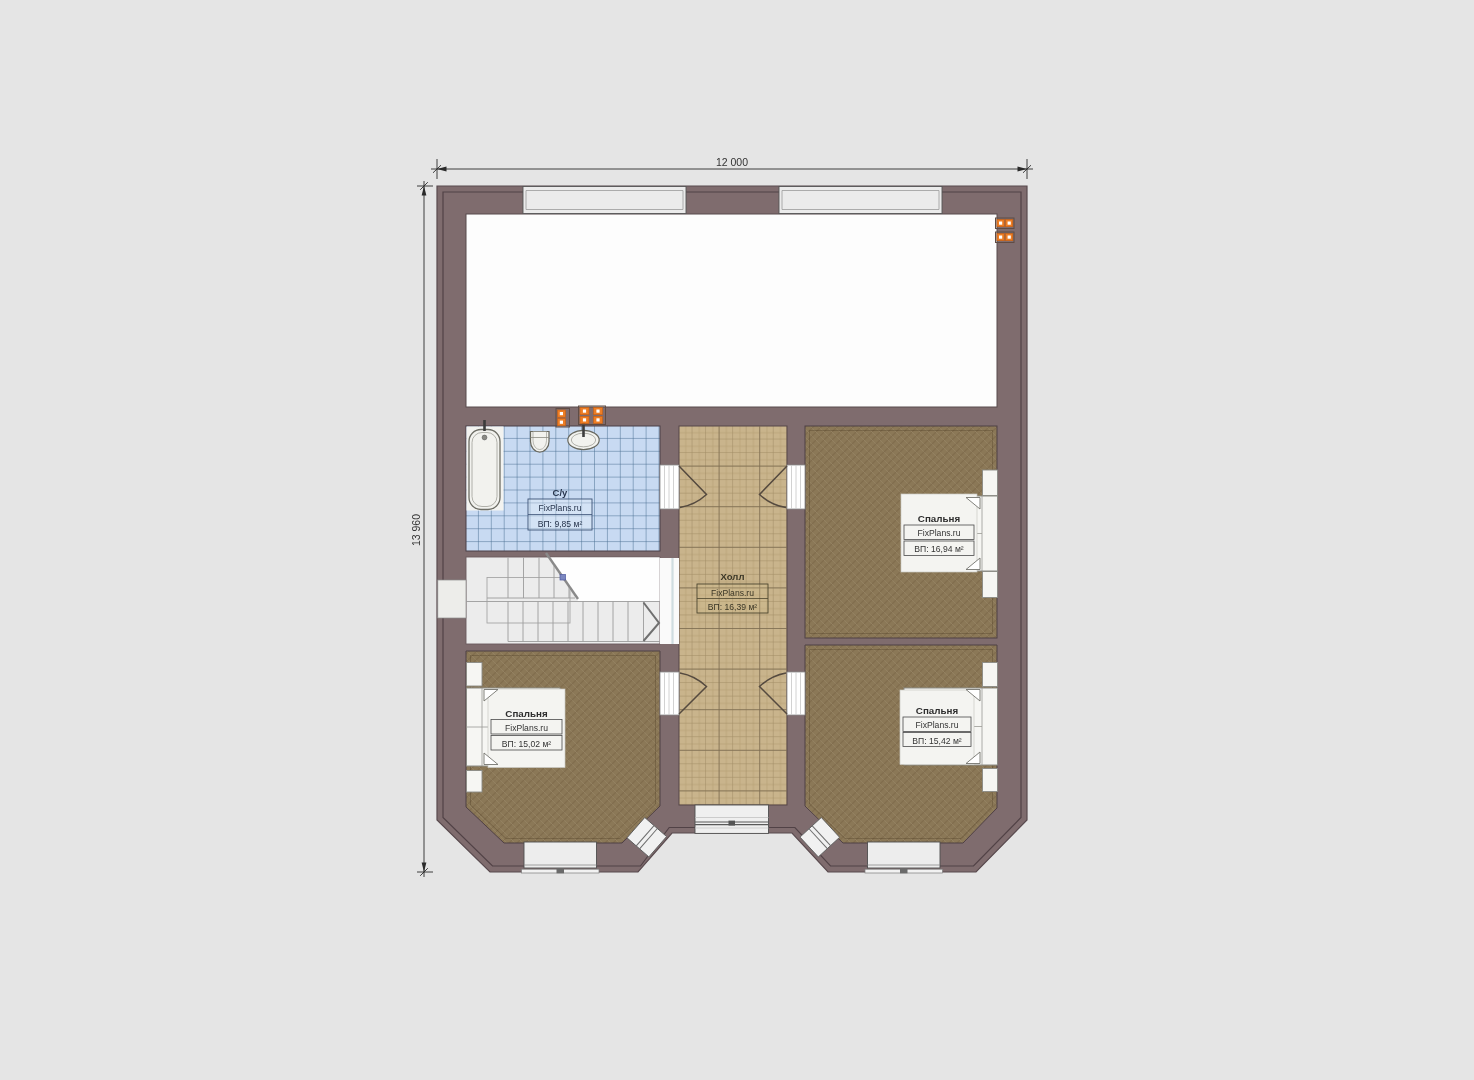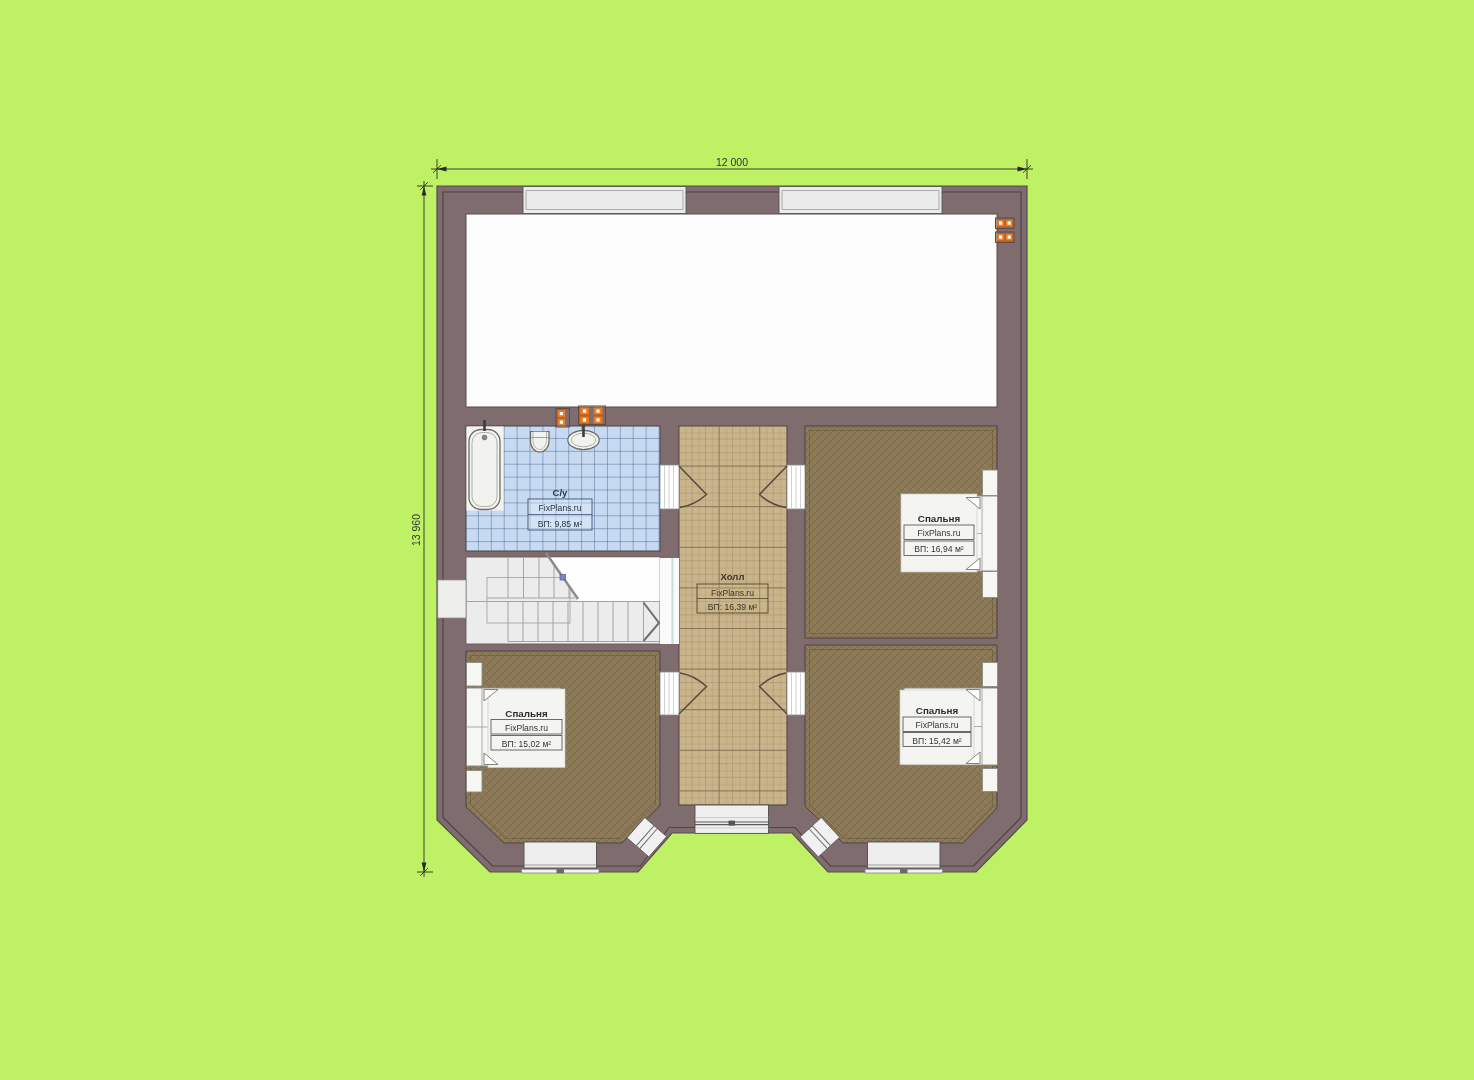--- a/index.html
+++ b/index.html
@@ -1,16 +1,16 @@
 <!DOCTYPE html>
 <html><head>
 <meta charset="utf-8">
 <style>
   html,body{margin:0;padding:0;background:#ffffff;}
-  .page{width:1474px;height:1080px;position:relative;background:#bef264;overflow:hidden;}
+  .page{width:1474px;height:1080px;position:relative;background:#e5e5e5;overflow:hidden;}
   svg{display:block;}
   text{font-family:"Liberation Sans", sans-serif;}
 </style>
 </head>
 <body>
 <div class="page">
 <svg width="1474" height="1080" viewBox="0 0 1474 1080">
 <defs>
   <pattern id="hallTile" width="13.53" height="13.53" patternUnits="userSpaceOnUse" x="679" y="426">
     <rect width="13.53" height="13.53" fill="#c9b48c"></rect>

